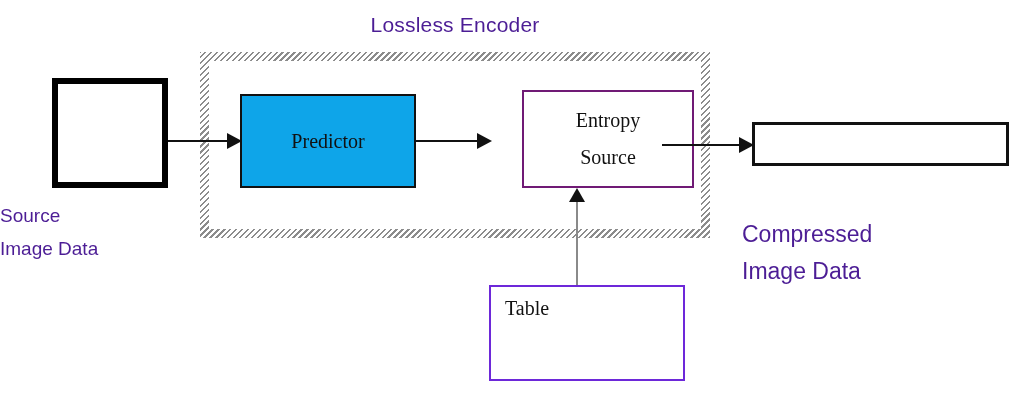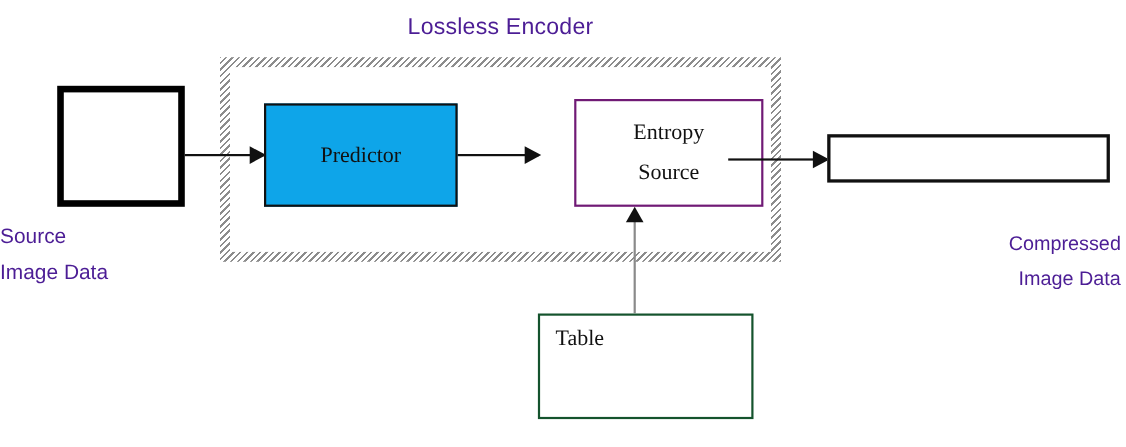--- a/index.html
+++ b/index.html
@@ -120,36 +120,36 @@
     left: 752px;
     top: 122px;
     width: 257px;
     height: 44px;
     box-sizing: border-box;
     border: 3px solid #111111;
     background: #ffffff;
   }
   #compressed-data-label {
     left: 742px;
-    top: 212px;
+    top: 222px;
     width: 277px;
-    text-align: right;
-    font-size: 18px;
+    text-align: left;
+    font-size: 23px;
   }
   #compressed-data-label .line { display: block; margin-bottom: 13px; }
 
   
   #table-spec-box {
     position: absolute;
     left: 489px;
     top: 285px;
     width: 196px;
     height: 96px;
     box-sizing: border-box;
-    border: 2px solid #14532d;
+    border: 2px solid #6d28d9;
     background: #ffffff;
     padding: 10px 0 0 14px;
   }
   #table-spec-box .box-text {
     display: block;
     font-size: 20px;
     text-align: left;
   }
   #table-spec-box .box-text:first-child { margin-bottom: 16px; }
 

